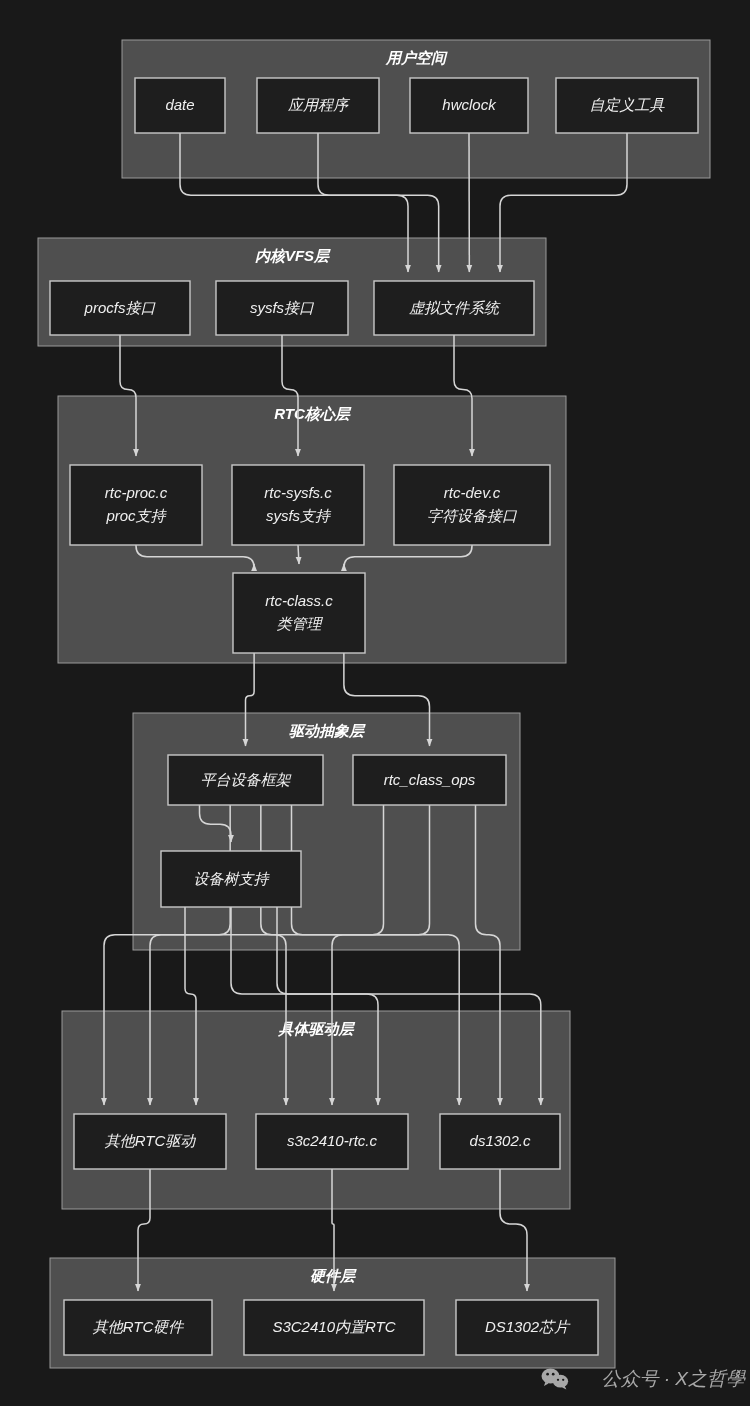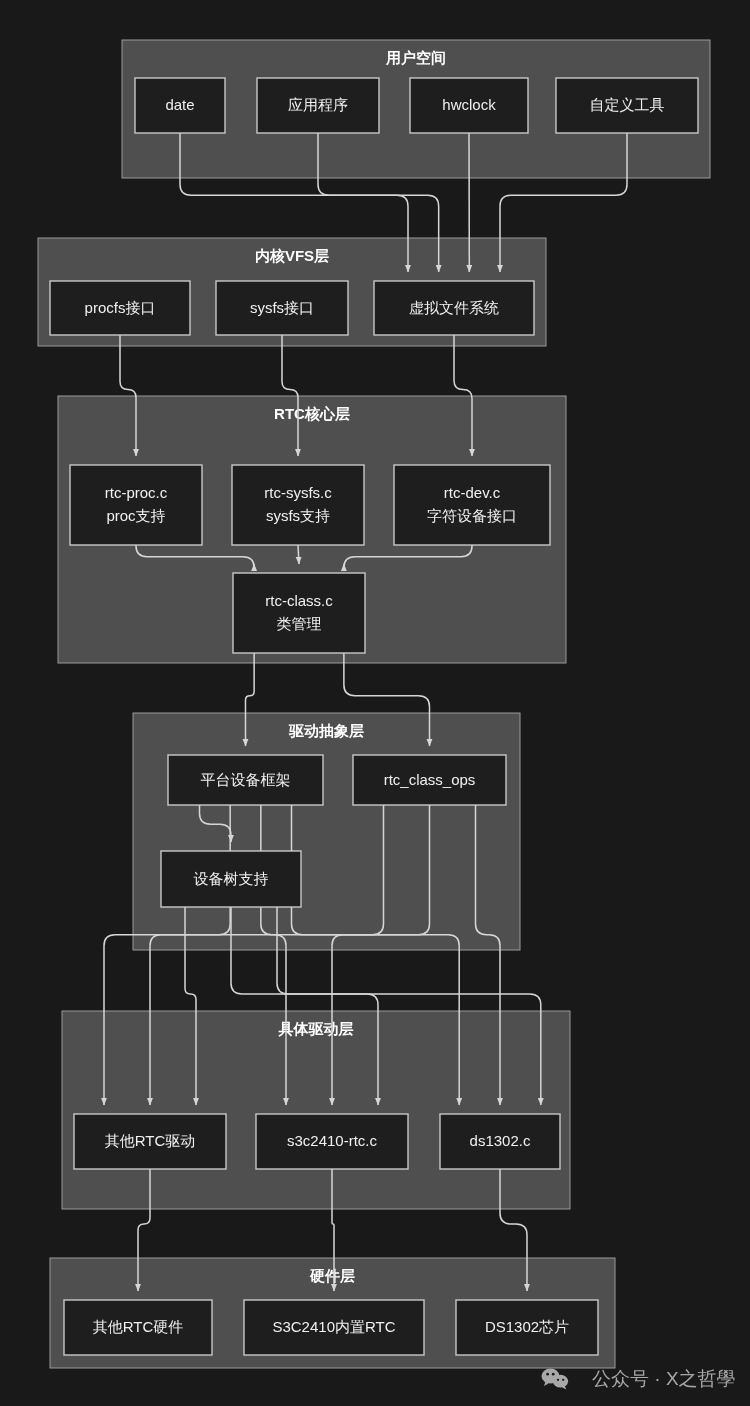--- a/index.html
+++ b/index.html
@@ -7,20 +7,21 @@
     padding: 0;
     background: #191919;
   }
   #stage {
     position: relative;
     width: 750px;
     height: 1406px;
     background: #191919;
     overflow: hidden;
     font-family: "Liberation Sans", "DejaVu Sans", sans-serif;
+    font-style: italic;
   }
   svg#diagram {
     position: absolute;
     left: 0;
     top: 0;
     width: 750px;
     height: 1406px;
     display: block;
   }
   .layer-rect {
@@ -204,21 +205,21 @@
           <rect x="244" y="1300" width="180" height="55" class="node-rect"></rect>
           <text x="334" y="1328.5" class="node-label">S3C2410内置RTC</text>
         </g>
         <g>
           <rect x="456" y="1300" width="142" height="55" class="node-rect"></rect>
           <text x="527" y="1328.5" class="node-label">DS1302芯片</text>
         </g>
       </g>
   </svg>
 
-  <div style="position:absolute; left:540px; top:1362px; width:205px; height:34px; display:flex; align-items:center; gap:22px;">
+  <div style="position:absolute; left:540px; top:1362px; width:205px; height:34px; display:flex; align-items:center; gap:22px;justify-content:space-between;">
     <svg width="30" height="24" viewBox="0 0 30 24">
       <ellipse cx="10.5" cy="9" rx="9" ry="7.6" class="wm-bubble"></ellipse>
       <path d="M5.5 14.5 L4 19 L8.5 16.4 Z" class="wm-bubble"></path>
       <circle cx="7.6" cy="7.2" r="1.35" class="wm-dot"></circle>
       <circle cx="13.2" cy="7.2" r="1.35" class="wm-dot"></circle>
       <ellipse cx="20.5" cy="14.2" rx="7.6" ry="6.4" class="wm-bubble"></ellipse>
       <path d="M24.5 18.6 L26.4 22.4 L22.2 20.4 Z" class="wm-bubble"></path>
       <circle cx="18" cy="12.8" r="1.15" class="wm-dot"></circle>
       <circle cx="23.2" cy="12.8" r="1.15" class="wm-dot"></circle>
     </svg>

